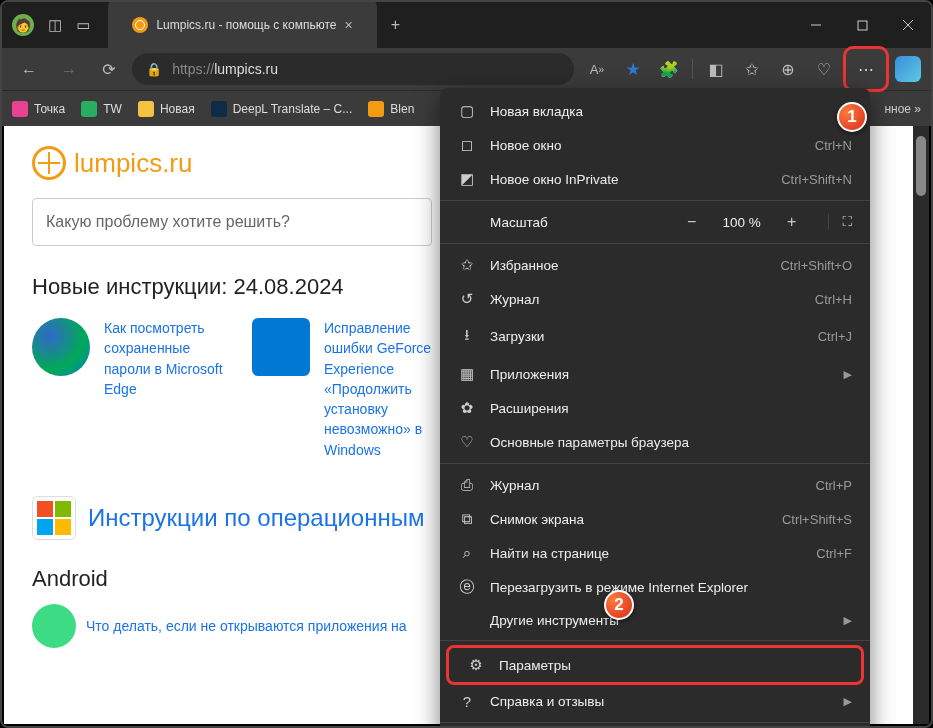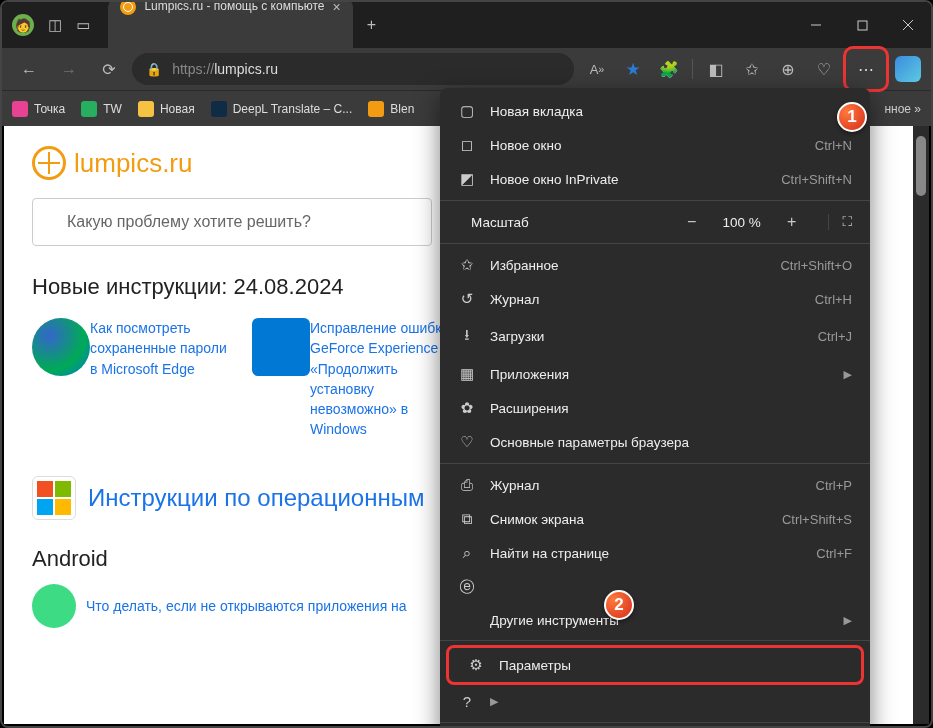--- a/index.html
+++ b/index.html
@@ -1,21 +1,21 @@
 <!DOCTYPE html>
 <html><head>
 <meta charset="utf-8">
 <style>
 *{margin:0;padding:0;box-sizing:border-box;font-family:"Segoe UI",Arial,sans-serif}
 body{width:933px;height:728px;background:#000;overflow:hidden;position:relative;border:2px solid #444;border-radius:8px}
 .titlebar{height:46px;background:#1f1f1f;display:flex;align-items:center;padding:0 0 0 10px;color:#fff}
 .title-left{display:flex;align-items:center;gap:14px}
 .avatar{width:22px;height:22px;border-radius:50%;background:#6ab04c;display:flex;align-items:center;justify-content:center;font-size:13px}
 .workspace-icon,.vtab-icon{color:#bbb;font-size:15px}
-.tab{background:#3b3b3b;height:52px;margin-left:18px;border-radius:8px 8px 0 0;display:flex;align-items:flex-start;padding:0 12px;gap:8px;min-width:220px}
+.tab{background:#3b3b3b;height:52px;margin-left:18px;border-radius:8px 8px 0 0;display:flex;align-items:center;padding:0 24px;gap:8px;min-width:220px}
 .tab-favicon{width:16px;height:16px;border-radius:50%;background:#f39c12;position:relative}
 .tab-favicon::after{content:"";position:absolute;inset:3px;border:1px solid #fff;border-radius:50%}
 .tab-title{color:#ddd;font-size:12px;white-space:nowrap;overflow:hidden;text-overflow:ellipsis;flex:1}
 .tab-close{color:#bbb;font-size:14px}
 .newtab{color:#bbb;font-size:16px;margin-left:14px}
 .win-controls{margin-left:auto;display:flex}
 .win-btn{width:46px;height:46px;display:flex;align-items:center;justify-content:center;color:#ccc}
 .toolbar{height:42px;background:#3b3b3b;display:flex;align-items:center;padding:0 10px;gap:6px}
 .tb-btn{width:34px;height:34px;display:flex;align-items:center;justify-content:center;color:#bbb;border-radius:4px;font-size:16px}
 .addr{flex:1;display:flex;align-items:center;background:#2b2b2b;height:32px;border-radius:16px;padding:0 14px;gap:10px;color:#bbb}
@@ -32,24 +32,24 @@
 .bm-ico{width:16px;height:16px;border-radius:3px;display:inline-block}
 .bm-more{margin-left:auto;color:#ccc;font-size:12px}
 .page{position:absolute;top:124px;left:2px;right:2px;bottom:2px;background:#fff;overflow:hidden}
 .page-inner{padding:20px 28px;color:#222}
 .logo{display:flex;align-items:center;gap:8px;margin-bottom:18px}
 .logo-ico{width:34px;height:34px;border-radius:50%;border:3px solid #f39c12;position:relative}
 .logo-ico::before,.logo-ico::after{content:"";position:absolute;background:#f39c12}
 .logo-ico::before{left:50%;top:3px;bottom:3px;width:2px;transform:translateX(-50%)}
 .logo-ico::after{top:50%;left:3px;right:3px;height:2px;transform:translateY(-50%)}
 .logo-text{color:#f39c12;font-size:26px;font-weight:400}
-.search{border:1px solid #ccc;border-radius:4px;padding:14px 34px;color:#666;font-size:16px;margin-bottom:28px;width:400px}
+.search{border:1px solid #ccc;border-radius:4px;padding:14px 13px;color:#666;font-size:16px;margin-bottom:28px;width:400px}
 .h2{font-size:22px;margin-bottom:18px;font-weight:400}
 .cards{display:flex;gap:20px}
-.card{display:flex;gap:0;width:200px}
+.card{display:flex;gap:14px;width:200px}
 .c-ico{width:58px;height:58px;flex-shrink:0;border-radius:6px;position:relative}
 .c-edge{background:radial-gradient(circle at 30% 30%,#36c 0%,#0a5 60%,#0078d4 100%);border-radius:50%}
 .c-win{background:#0078d4}
 .c-txt{color:#1a73e8;font-size:14px;line-height:1.45}
 .sect{margin-top:36px}
 .sect h2{display:flex;align-items:center;gap:12px;color:#1a73e8;font-size:24px;font-weight:400}
 .os-ico{width:44px;height:44px;background:#fff;border:1px solid #ddd;border-radius:6px;display:flex;flex-wrap:wrap;padding:4px;gap:2px}
 .os-ico span{width:16px;height:16px}
 .sect-and{margin-top:26px;font-size:22px}
 .and-row{display:flex;gap:10px;margin-top:12px;align-items:center}
@@ -57,21 +57,21 @@
 .and-txt{color:#1a73e8;font-size:14px}
 .scroll{position:absolute;right:0;top:0;bottom:0;width:16px;background:#2b2b2b}
 .scroll-thumb{position:absolute;top:10px;right:3px;width:10px;height:60px;background:#888;border-radius:5px}
 .dropdown{position:absolute;top:86px;left:438px;width:430px;background:#2b2b2b;border-radius:8px;box-shadow:0 8px 24px rgba(0,0,0,.5);padding:6px 0;z-index:50}
 .dd-item{display:flex;align-items:center;padding:8px 18px;color:#eee;font-size:13.5px;gap:14px;position:relative}
 .dd-ico{width:18px;display:flex;justify-content:center;color:#ccc;font-size:15px}
 .dd-label{flex:1}
 .dd-short{color:#999;font-size:13px}
 .dd-sep{height:1px;background:#444;margin:4px 0}
 .dd-zoom{display:flex;align-items:center;padding:8px 18px;color:#eee;font-size:13.5px;gap:14px}
-.dd-zoom .zlbl{flex:1;margin-left:13px}
+.dd-zoom .zlbl{flex:1;margin-left:32px}
 .dd-zoom .zbtn{width:28px;text-align:center;color:#ccc;font-size:16px}
 .dd-zoom .zval{min-width:44px;text-align:center}
 .dd-zoom .zfull{margin-left:8px;color:#ccc;border-left:1px solid #444;padding-left:14px}
 .dd-arrow{color:#999;font-size:11px}
 .dd-highlight{border:3px solid #e33;border-radius:8px;margin:0 6px}
 .badge{position:absolute;width:30px;height:30px;border-radius:50%;background:radial-gradient(circle at 30% 30%,#ff7a3d,#d62c1a);border:2px solid #fff;display:flex;align-items:center;justify-content:center;color:#fff;font-weight:700;font-size:17px;box-shadow:0 2px 4px rgba(0,0,0,.4);z-index:60}
 .badge1{top:100px;left:835px}
 .badge2{top:588px;left:602px}
 svg{display:block}
 </style>
@@ -262,35 +262,37 @@
       <span class="dd-label">Снимок экрана</span>
       <span class="dd-short">Ctrl+Shift+S</span>
     </div>
   <div class="dd-item">
       <span class="dd-ico">⌕</span>
       <span class="dd-label">Найти на странице</span>
       <span class="dd-short">Ctrl+F</span>
     </div>
   <div class="dd-item">
       <span class="dd-ico">ⓔ</span>
+      <span class="dd-label">Перезагрузить в режиме Internet Explorer</span>
     </div>
   <div class="dd-item">
       <span class="dd-ico"></span>
       <span class="dd-label">Другие инструменты</span>
       <span class="dd-arrow">▶</span>
     </div>
   <div class="dd-sep"></div>
   <div class="dd-highlight">
     <div class="dd-item">
         <span class="dd-ico">⚙</span>
         <span class="dd-label">Параметры</span>
       </div>
   </div>
   <div class="dd-item">
       <span class="dd-ico">?</span>
+      <span class="dd-label">Справка и отзывы</span>
       <span class="dd-arrow">▶</span>
     </div>
   <div class="dd-sep"></div>
   <div class="dd-item">
       <span class="dd-ico"></span>
     </div>
 </div>
 
 <div class="badge badge1">1</div>
 <div class="badge badge2">2</div>

